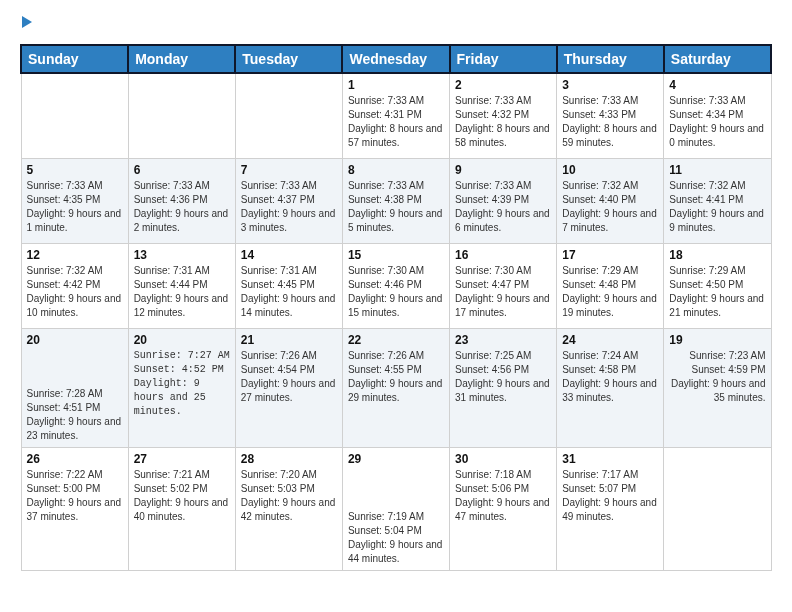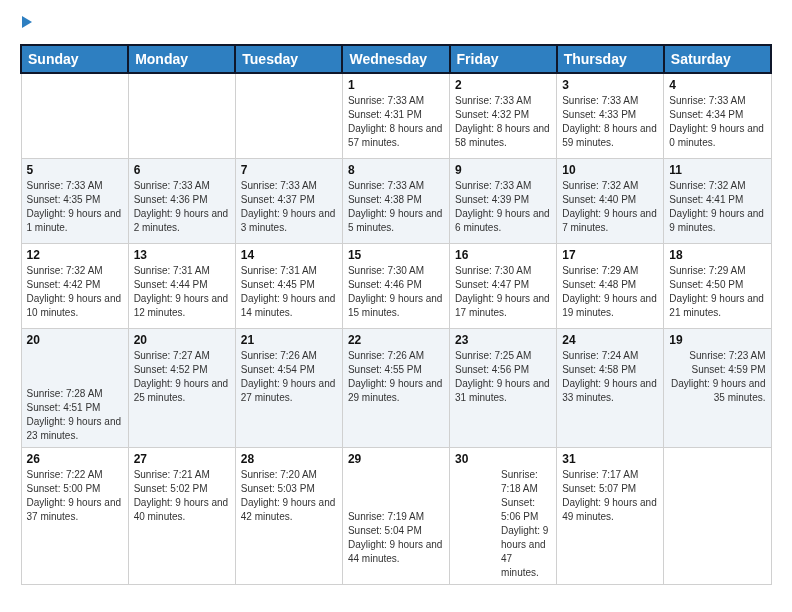--- a/index.html
+++ b/index.html
@@ -245,21 +245,21 @@
       </tr>
       <tr>
         <td>
           <div class="day-num">20</div>
           <div class="day-info" style="white-space: pre-line; margin-top: 40px;">Sunrise: 7:28 AM
 Sunset: 4:51 PM
 Daylight: 9 hours and 23 minutes.</div>
         </td>
         <td>
           <div class="day-num">20</div>
-          <div class="day-info" style="white-space: pre-line;">Sunrise: 7:27 AM
+          <div class="day-info" style="white-space: pre-line; font-family: Liberation Mono, monospace;">Sunrise: 7:27 AM
 Sunset: 4:52 PM
 Daylight: 9 hours and 25 minutes.</div>
         </td>
         <td>
           <div class="day-num">21</div>
           <div class="day-info" style="white-space: pre-line;">Sunrise: 7:26 AM
 Sunset: 4:54 PM
 Daylight: 9 hours and 27 minutes.</div>
         </td>
         <td>
@@ -307,21 +307,21 @@
 Daylight: 9 hours and 42 minutes.</div>
         </td>
         <td>
           <div class="day-num">29</div>
           <div class="day-info" style="white-space: pre-line; margin-top: 44px;">Sunrise: 7:19 AM
 Sunset: 5:04 PM
 Daylight: 9 hours and 44 minutes.</div>
         </td>
         <td>
           <div class="day-num">30</div>
-          <div class="day-info" style="white-space: pre-line; margin-left: 46px;">Sunrise: 7:18 AM
+          <div class="day-info" style="white-space: pre-line;">Sunrise: 7:18 AM
 Sunset: 5:06 PM
 Daylight: 9 hours and 47 minutes.</div>
         </td>
         <td>
           <div class="day-num">31</div>
           <div class="day-info" style="white-space: pre-line;">Sunrise: 7:17 AM
 Sunset: 5:07 PM
 Daylight: 9 hours and 49 minutes.</div>
         </td>
         <td class="empty-cell"></td>

